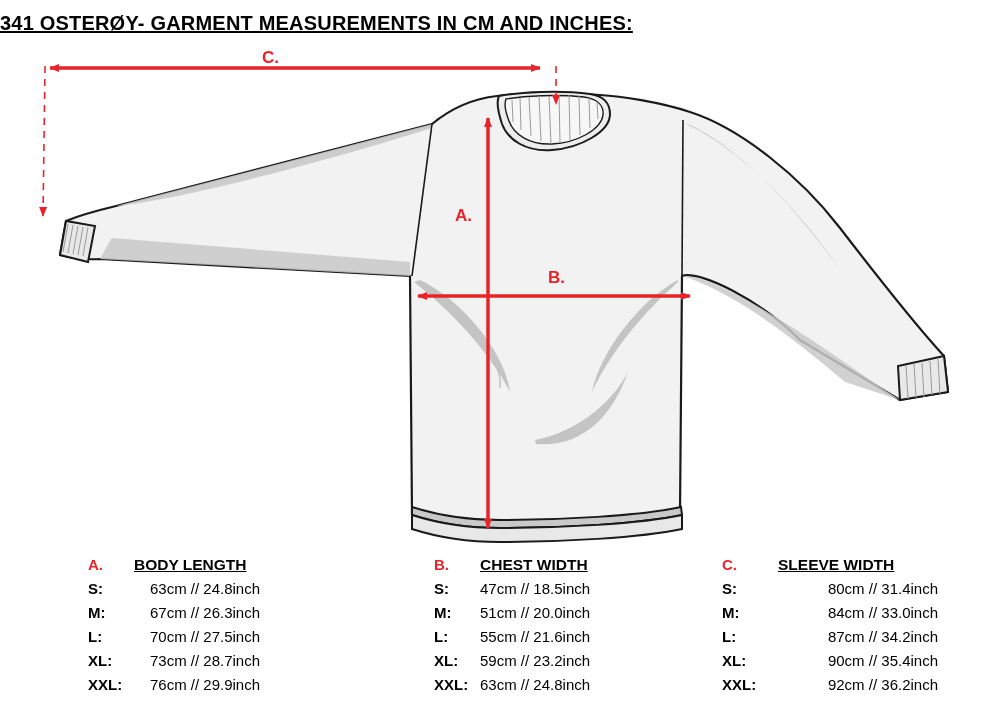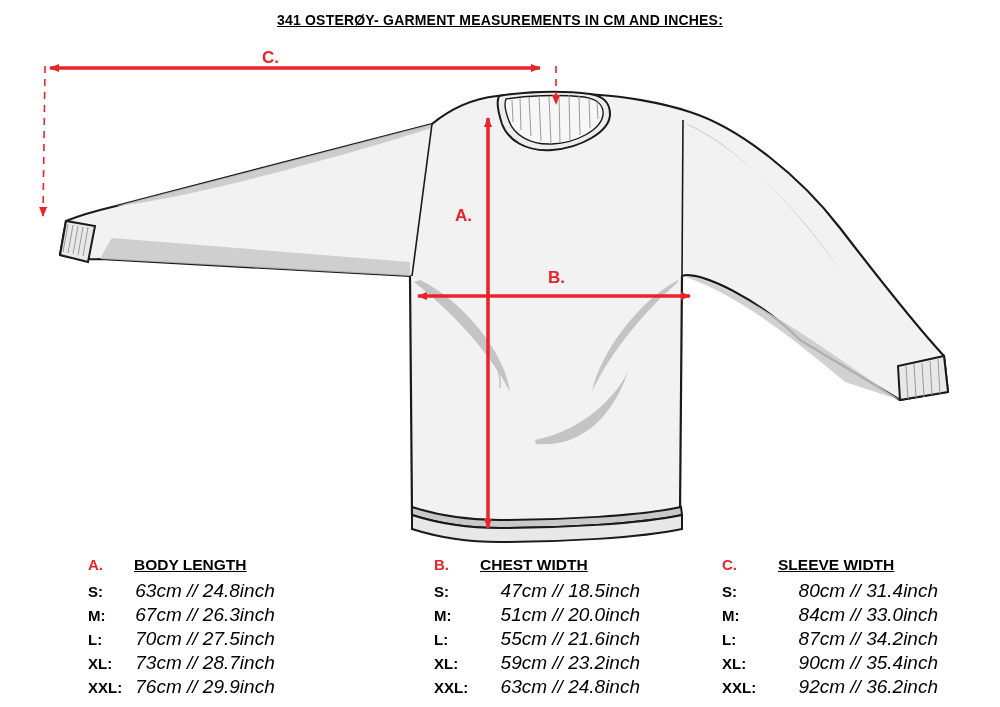--- a/index.html
+++ b/index.html
@@ -13,22 +13,22 @@
     position: relative;
     font-family: "Liberation Sans", sans-serif;
     color: #000000;
     overflow: hidden;
   }
   #title {
     position: absolute;
     top: 12px;
     left: 0;
     width: 1000px;
-    text-align: center;
-    font-size: 14px;
+    text-align: left;
+    font-size: 20px;
     font-weight: bold;
     text-decoration: underline;
     letter-spacing: 0.2px;
   }
   #garment-svg {
     position: absolute;
     top: 0;
     left: 0;
   }
   .tables {
@@ -72,26 +72,25 @@
   }
   .row-size {
     font-weight: bold;
     font-size: 15px;
     width: 46px;
     flex: 0 0 46px;
     text-align: left;
   }
   .t-c .row-size { width: 56px; flex: 0 0 56px; }
   .row-val {
-    font-size: 19px;
+    font-size: 15px;
     white-space: nowrap;
-    font-style: italic;
   }
   .t-a .row-val { width: 142px; text-align: center; }
-  .t-b .row-val { width: 160px; text-align: right; }
+  .t-b .row-val { width: 160px; text-align: left; }
   .t-c .row-val { width: 160px; text-align: right; }
   .dim-label {
     position: absolute;
     color: #e8242a;
     font-weight: bold;
     font-size: 17px;
   }
 </style>
 </head>
 <body>

